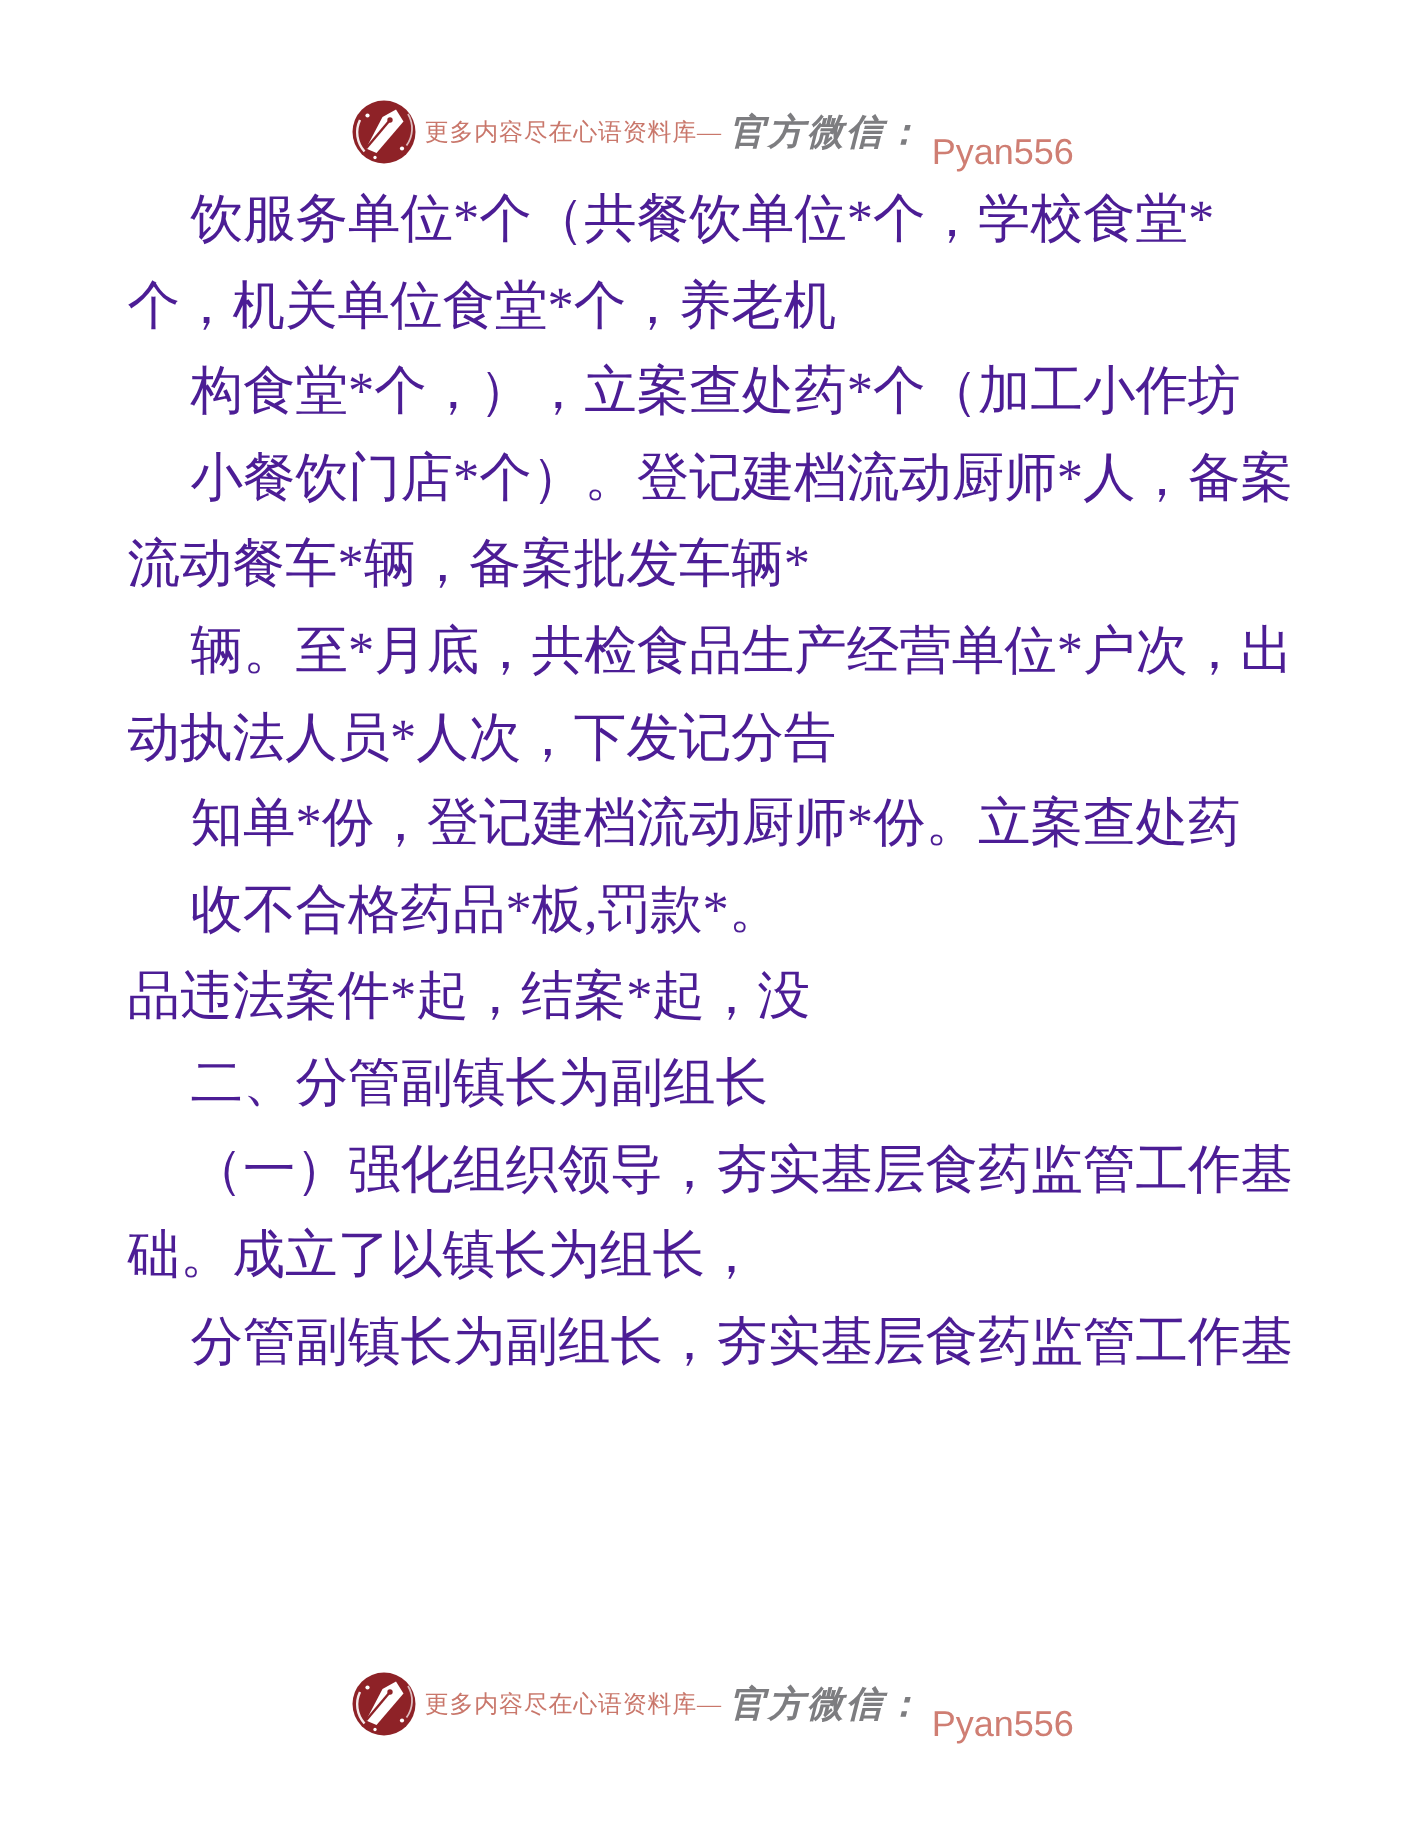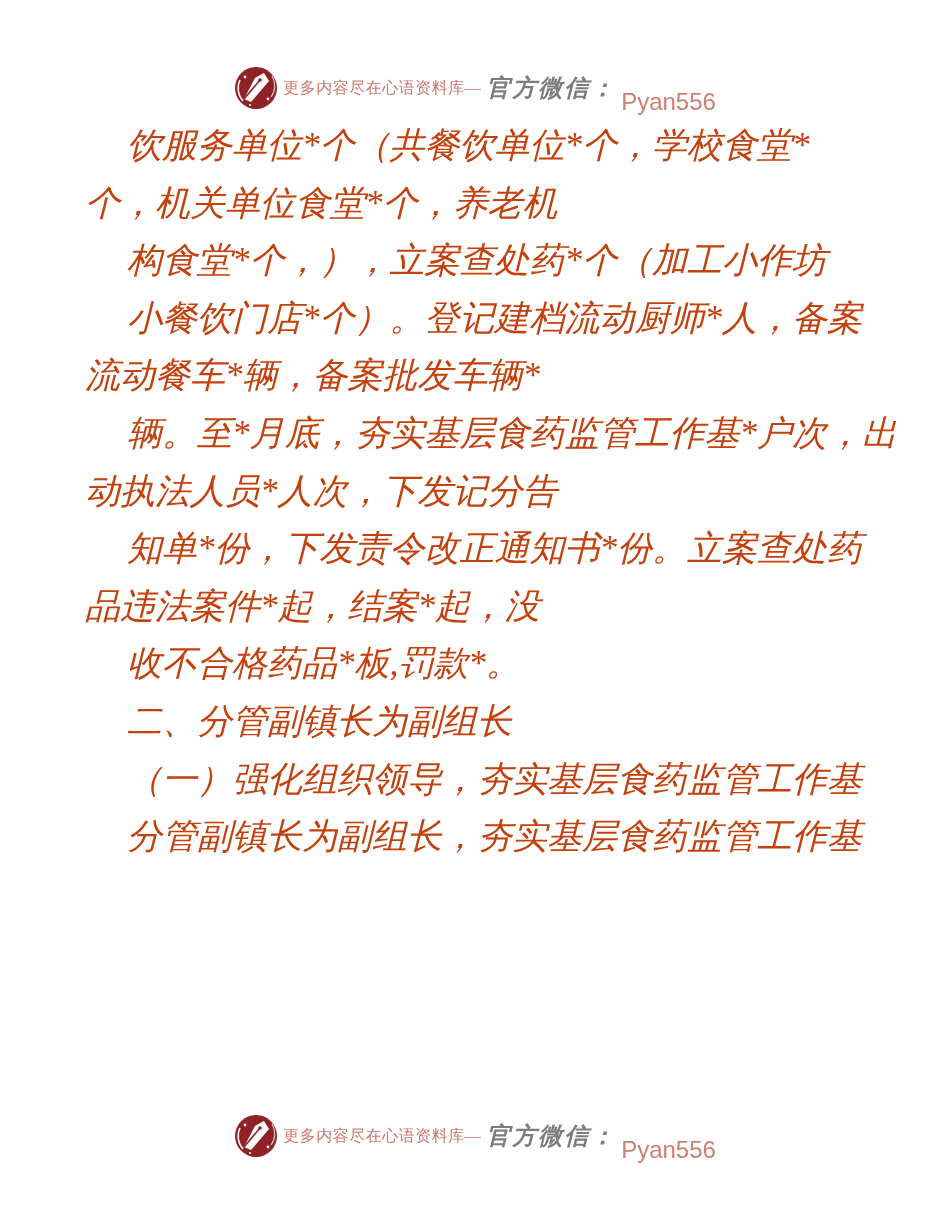--- a/index.html
+++ b/index.html
@@ -98,33 +98,34 @@
       <circle cx="26" cy="14" r="1.8" fill="#8e2227"></circle>
       <circle cx="11" cy="11" r="1.4" fill="#ffffff"></circle>
       <circle cx="34" cy="33" r="1.4" fill="#ffffff"></circle>
       <circle cx="16" cy="39" r="1.1" fill="#ffffff"></circle>
     </svg>
     <span class="wm-brand">更多内容尽在心语资料库—</span>
     <span class="wm-label">官方微信：</span>
     <span class="wm-id">Pyan556</span>
   </div>
 
-  <div class="doc-body" id="doc-body" style="color: #c2410c; font-style: italic;">
+  <div class="doc-body" id="doc-body" style="color: #4c1d95;">
       <div class="doc-line indent">饮服务单位*个（共餐饮单位*个，学校食堂*</div>
       <div class="doc-line">个，机关单位食堂*个，养老机</div>
       <div class="doc-line indent">构食堂*个，），立案查处药*个（加工小作坊</div>
       <div class="doc-line indent">小餐饮门店*个）。登记建档流动厨师*人，备案</div>
       <div class="doc-line">流动餐车*辆，备案批发车辆*</div>
-      <div class="doc-line indent">辆。至*月底，夯实基层食药监管工作基*户次，出</div>
+      <div class="doc-line indent">辆。至*月底，共检食品生产经营单位*户次，出</div>
       <div class="doc-line">动执法人员*人次，下发记分告</div>
-      <div class="doc-line indent">知单*份，下发责令改正通知书*份。立案查处药</div>
+      <div class="doc-line indent">知单*份，登记建档流动厨师*份。立案查处药</div>
+      <div class="doc-line indent">收不合格药品*板,罚款*。</div>
       <div class="doc-line">品违法案件*起，结案*起，没</div>
-      <div class="doc-line indent">收不合格药品*板,罚款*。</div>
       <div class="doc-line indent">二、分管副镇长为副组长</div>
       <div class="doc-line indent">（一）强化组织领导，夯实基层食药监管工作基</div>
+      <div class="doc-line">础。成立了以镇长为组长，</div>
       <div class="doc-line indent">分管副镇长为副组长，夯实基层食药监管工作基</div>
     </div>
 
   <div class="watermark bottom">
     <svg class="wm-logo" viewBox="0 0 44 44" aria-hidden="true">
       <circle cx="22" cy="22" r="21" fill="#8e2227"></circle>
       <path d="M6,14 A19,19 0 0,0 9,35" stroke="#ffffff" stroke-width="1.6" fill="none" opacity="0.9"></path>
       <path d="M38,10 A19,19 0 0,1 37,31" stroke="#ffffff" stroke-width="1.2" fill="none" opacity="0.7"></path>
       <path d="M10,33 L21,12 L30,7 L35,15 L17,36 Z" fill="#ffffff"></path>
       <path d="M10,33 L26,14" stroke="#8e2227" stroke-width="1.6" fill="none"></path>

